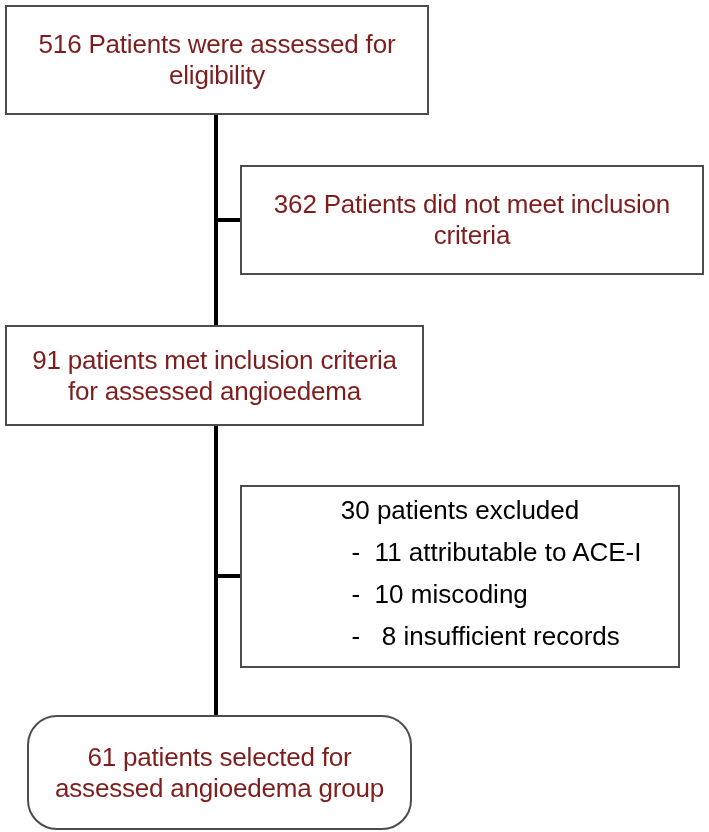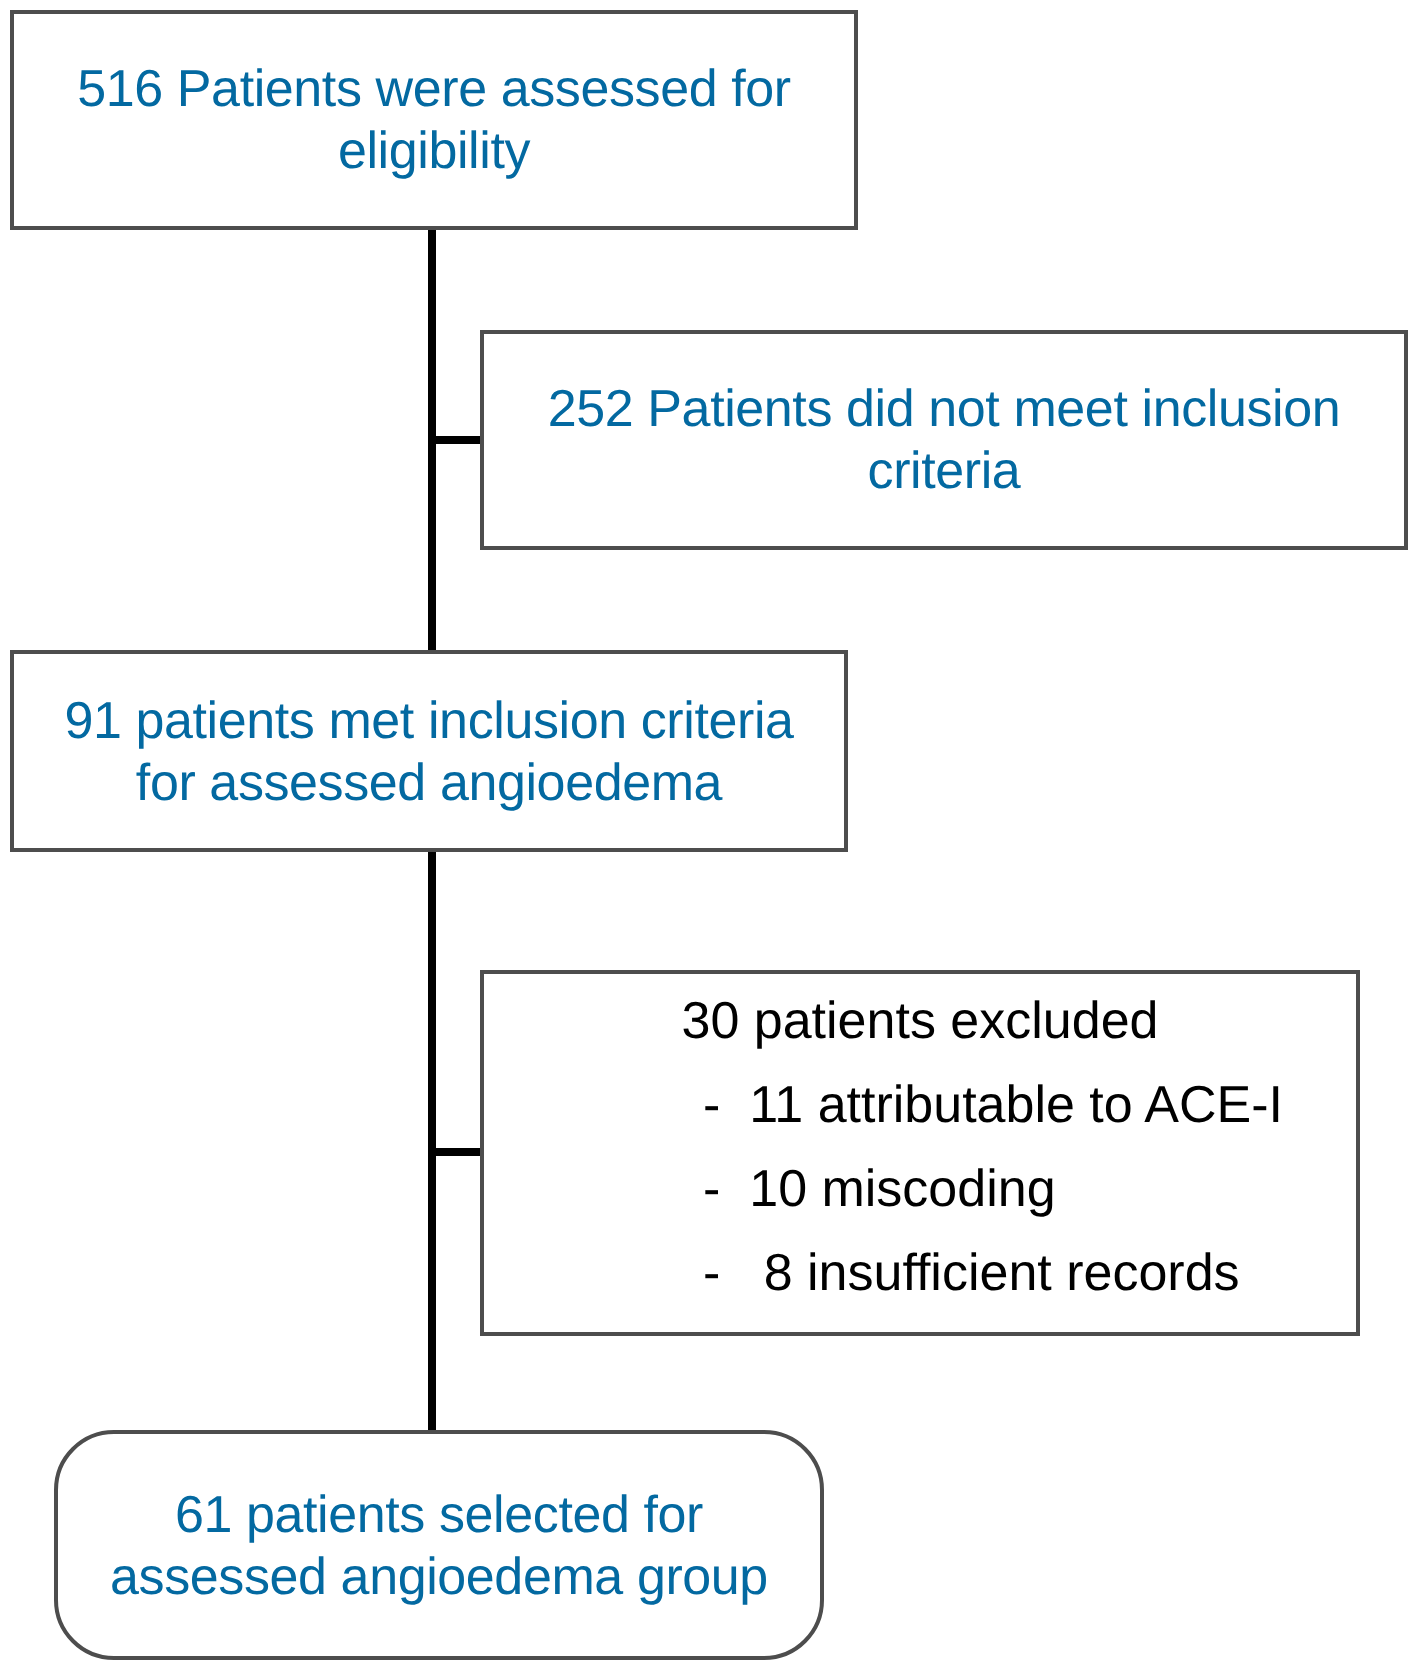--- a/index.html
+++ b/index.html
@@ -29,21 +29,21 @@
     justify-content: center;
     align-items: center;
     z-index: 2;
   }
   .node .line {
     display: block;
     text-align: center;
     font-size: 26px;
     line-height: 1.18;
     letter-spacing: -0.2px;
-    color: #0369a1;
+    color: #7f1d1d;
     white-space: pre;
   }
   
   #node-assessed {
     left: 5px;
     top: 5px;
     width: 424px;
     height: 110px;
     padding: 0 6px;
   }
@@ -130,21 +130,21 @@
 <body>
 
 <div id="diagram">
 
   <div class="node" id="node-assessed">
     <span class="line">516 Patients were assessed for</span>
     <span class="line">eligibility</span>
   </div>
 
   <div class="node" id="node-not-met">
-    <span class="line">252 Patients did not meet inclusion</span>
+    <span class="line">362 Patients did not meet inclusion</span>
     <span class="line">criteria</span>
   </div>
 
   <div class="node" id="node-met">
     <span class="line">91 patients met inclusion criteria</span>
     <span class="line">for assessed angioedema</span>
   </div>
 
   <div class="node" id="node-excluded">
     <span class="excl-title">30 patients excluded</span>

